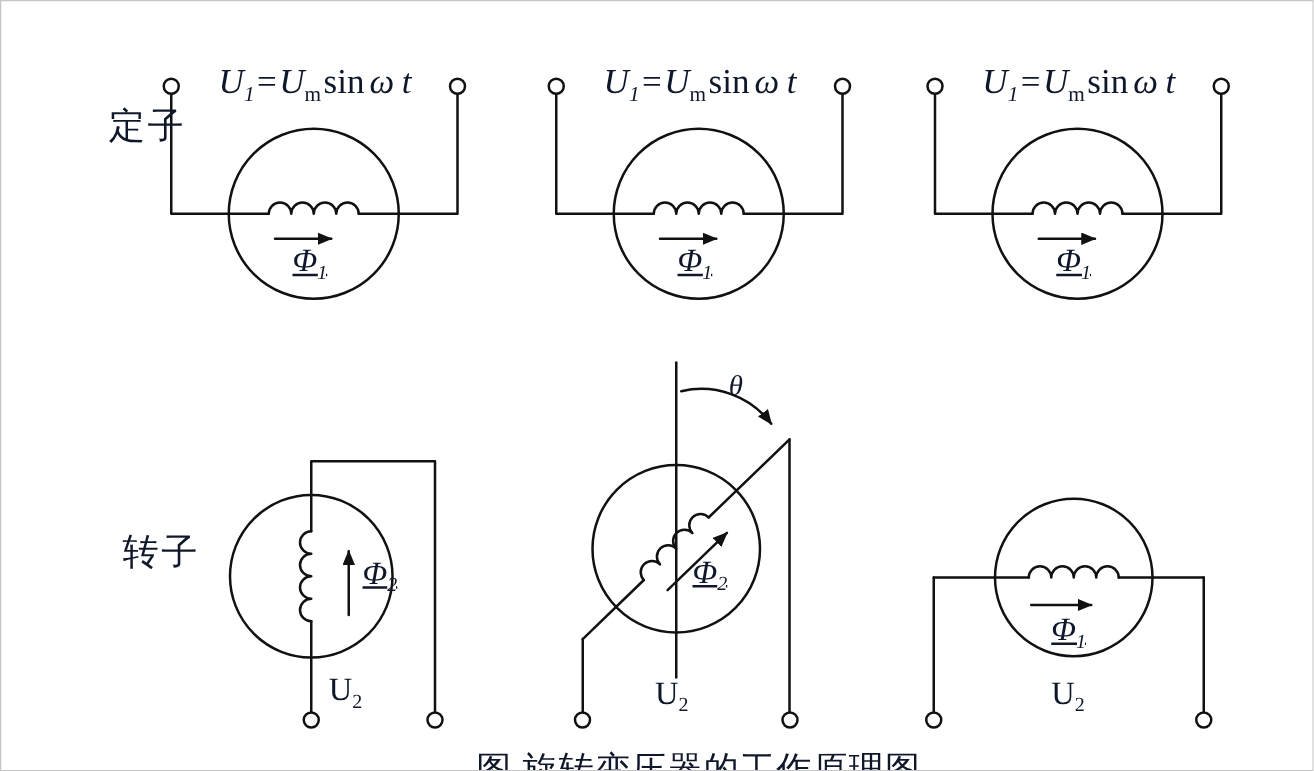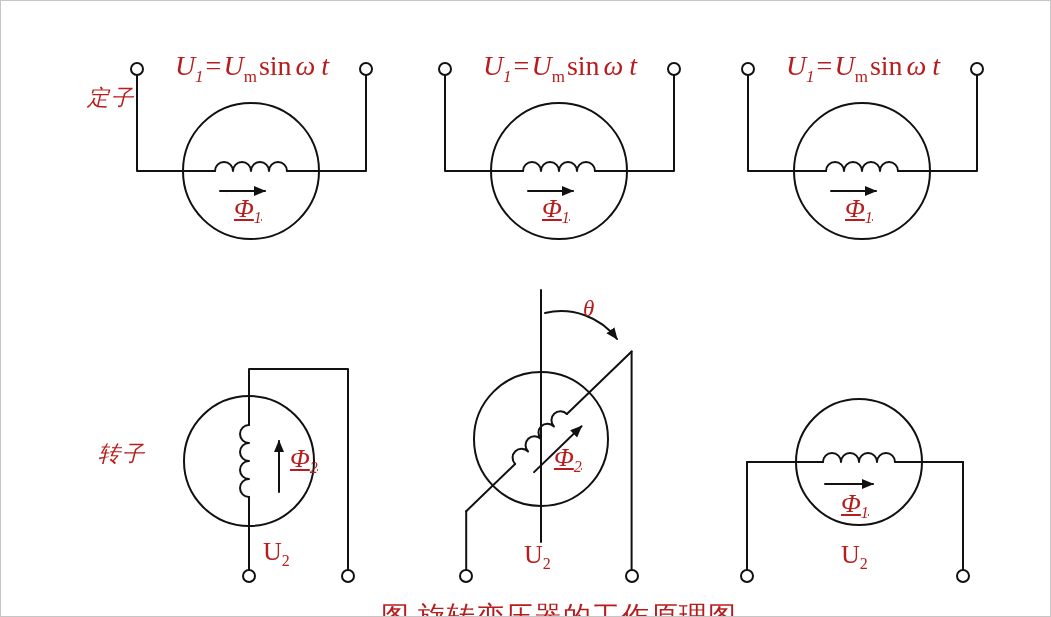--- a/index.html
+++ b/index.html
@@ -7,22 +7,22 @@
   .stage {
     position:relative;
     width:1051px; height:617px;
     background:#ffffff;
     overflow:hidden;
     border:1px solid #c6c6c6;
     font-family:"Liberation Serif", serif;
     color:#111111;
   }
   .stage svg { position:absolute; left:0; top:0; }
-  .lbl { position:absolute; white-space:nowrap; color:#b91c1c; line-height:1.1; }
-  .cn { font-size:22px; letter-spacing:2px;font-style:italic; }
+  .lbl { position:absolute; white-space:nowrap; color:#0f172a; line-height:1.1; }
+  .cn { font-size:29px; letter-spacing:2px; }
   .formula { font-size:28px; text-align:center; width:218px; }
   .formula sub { font-size:17px; }
   .it { font-style:italic; }
   .rm { font-style:normal; }
   .formula .rm.eq { margin:0 2px; }
   .sin { margin:0 4px 0 2px; }
   .om { margin-right:6px; }
   .sym { font-size:26px; font-style:italic;text-decoration:underline; }
   .sym sub { font-size:16px; font-style:italic; }
   .usym { font-size:26px; }
@@ -109,21 +109,21 @@
         <path d="M962,461 V569"></path>
         <circle cx="746" cy="575" r="6" fill="#fff"></circle>
         <circle cx="962" cy="575" r="6" fill="#fff"></circle>
         <line x1="824" y1="483" x2="872" y2="483" marker-end="url(#ah)"></line>
       </g>
 
     </g>
   </svg>
 
   <div class="lbl cn" style="left:86px;top:85px">定子</div>
-  <div class="lbl cn" style="left:97px;top:441px">转子</div>
+  <div class="lbl cn" style="left:97px;top:426px">转子</div>
 
   <div class="lbl formula" style="left:142px;top:50px"><span class="it">U</span><sub class="it">1</sub><span class="rm eq">=</span><span class="it">U</span><sub class="rm">m</sub><span class="rm sin">sin</span><span class="it om">ω</span><span class="it">t</span></div>
 
   <div class="lbl formula" style="left:450px;top:50px"><span class="it">U</span><sub class="it">1</sub><span class="rm eq">=</span><span class="it">U</span><sub class="rm">m</sub><span class="rm sin">sin</span><span class="it om">ω</span><span class="it">t</span></div>
 
   <div class="lbl formula" style="left:753px;top:50px"><span class="it">U</span><sub class="it">1</sub><span class="rm eq">=</span><span class="it">U</span><sub class="rm">m</sub><span class="rm sin">sin</span><span class="it om">ω</span><span class="it">t</span></div>
 
   <div class="lbl sym" style="left:233px;top:194px"><span>Φ</span><sub>1</sub></div>
   <div class="lbl sym" style="left:541px;top:194px"><span>Φ</span><sub>1</sub></div>
   <div class="lbl sym" style="left:844px;top:194px"><span>Φ</span><sub>1</sub></div>

